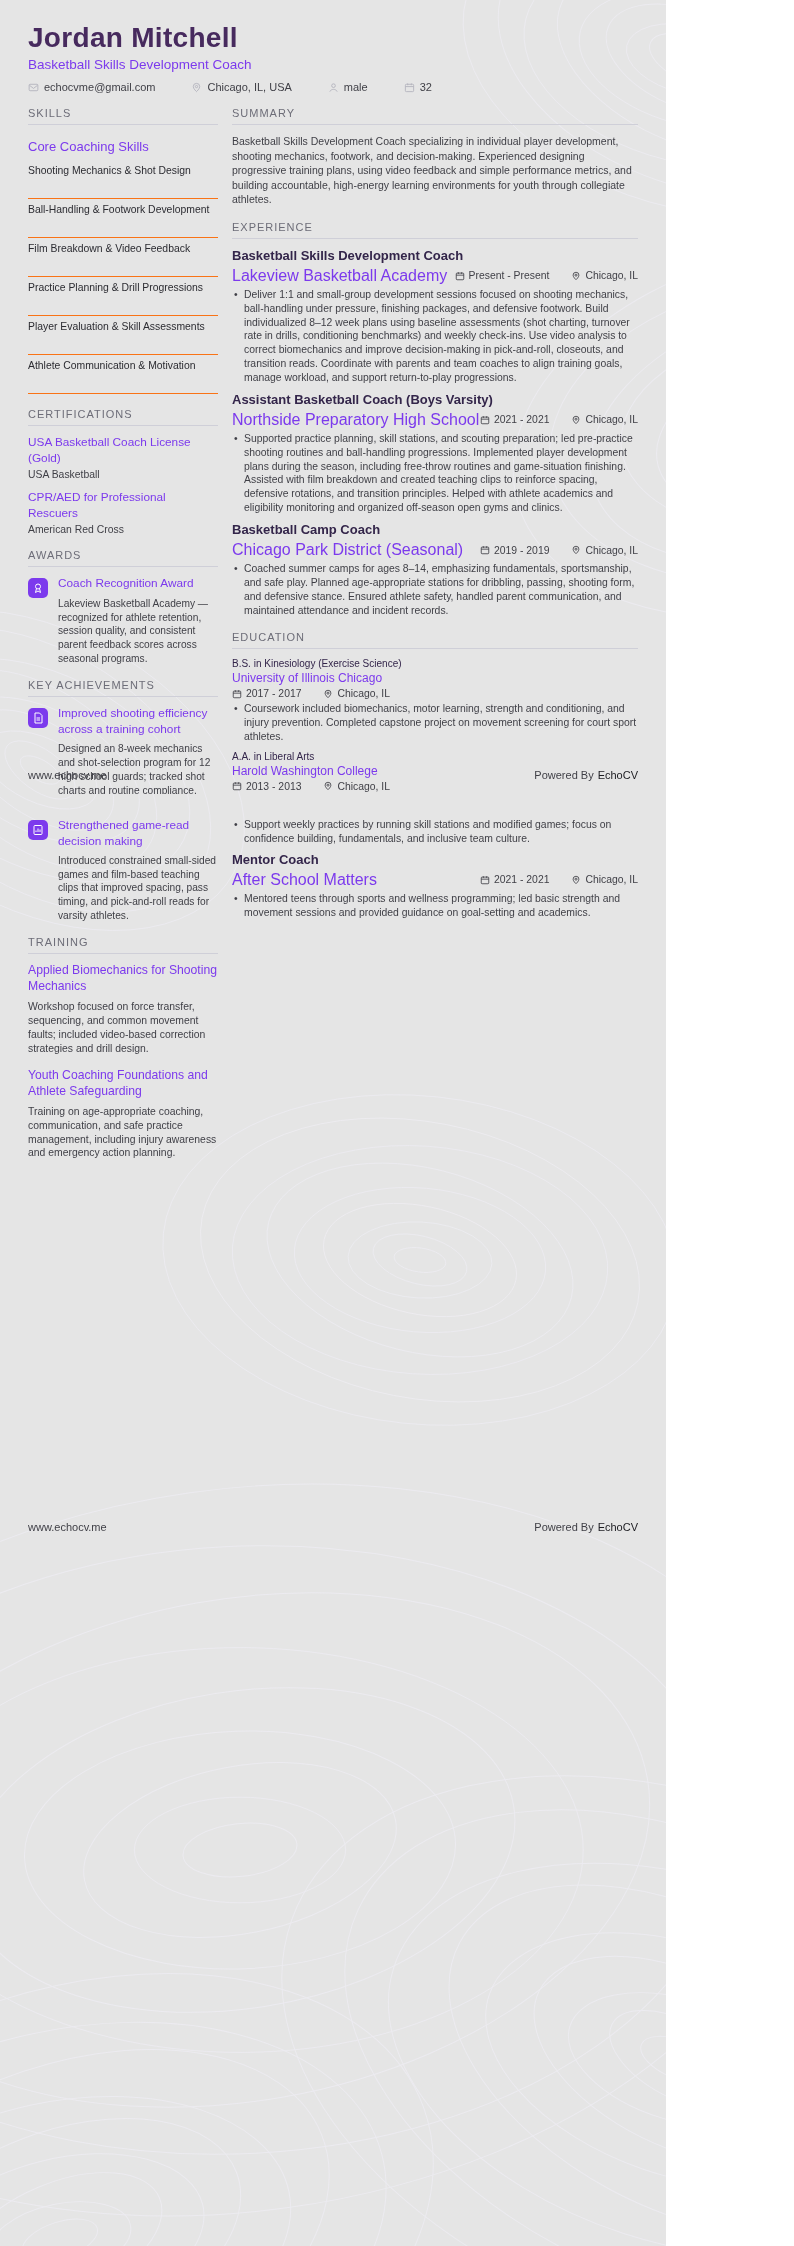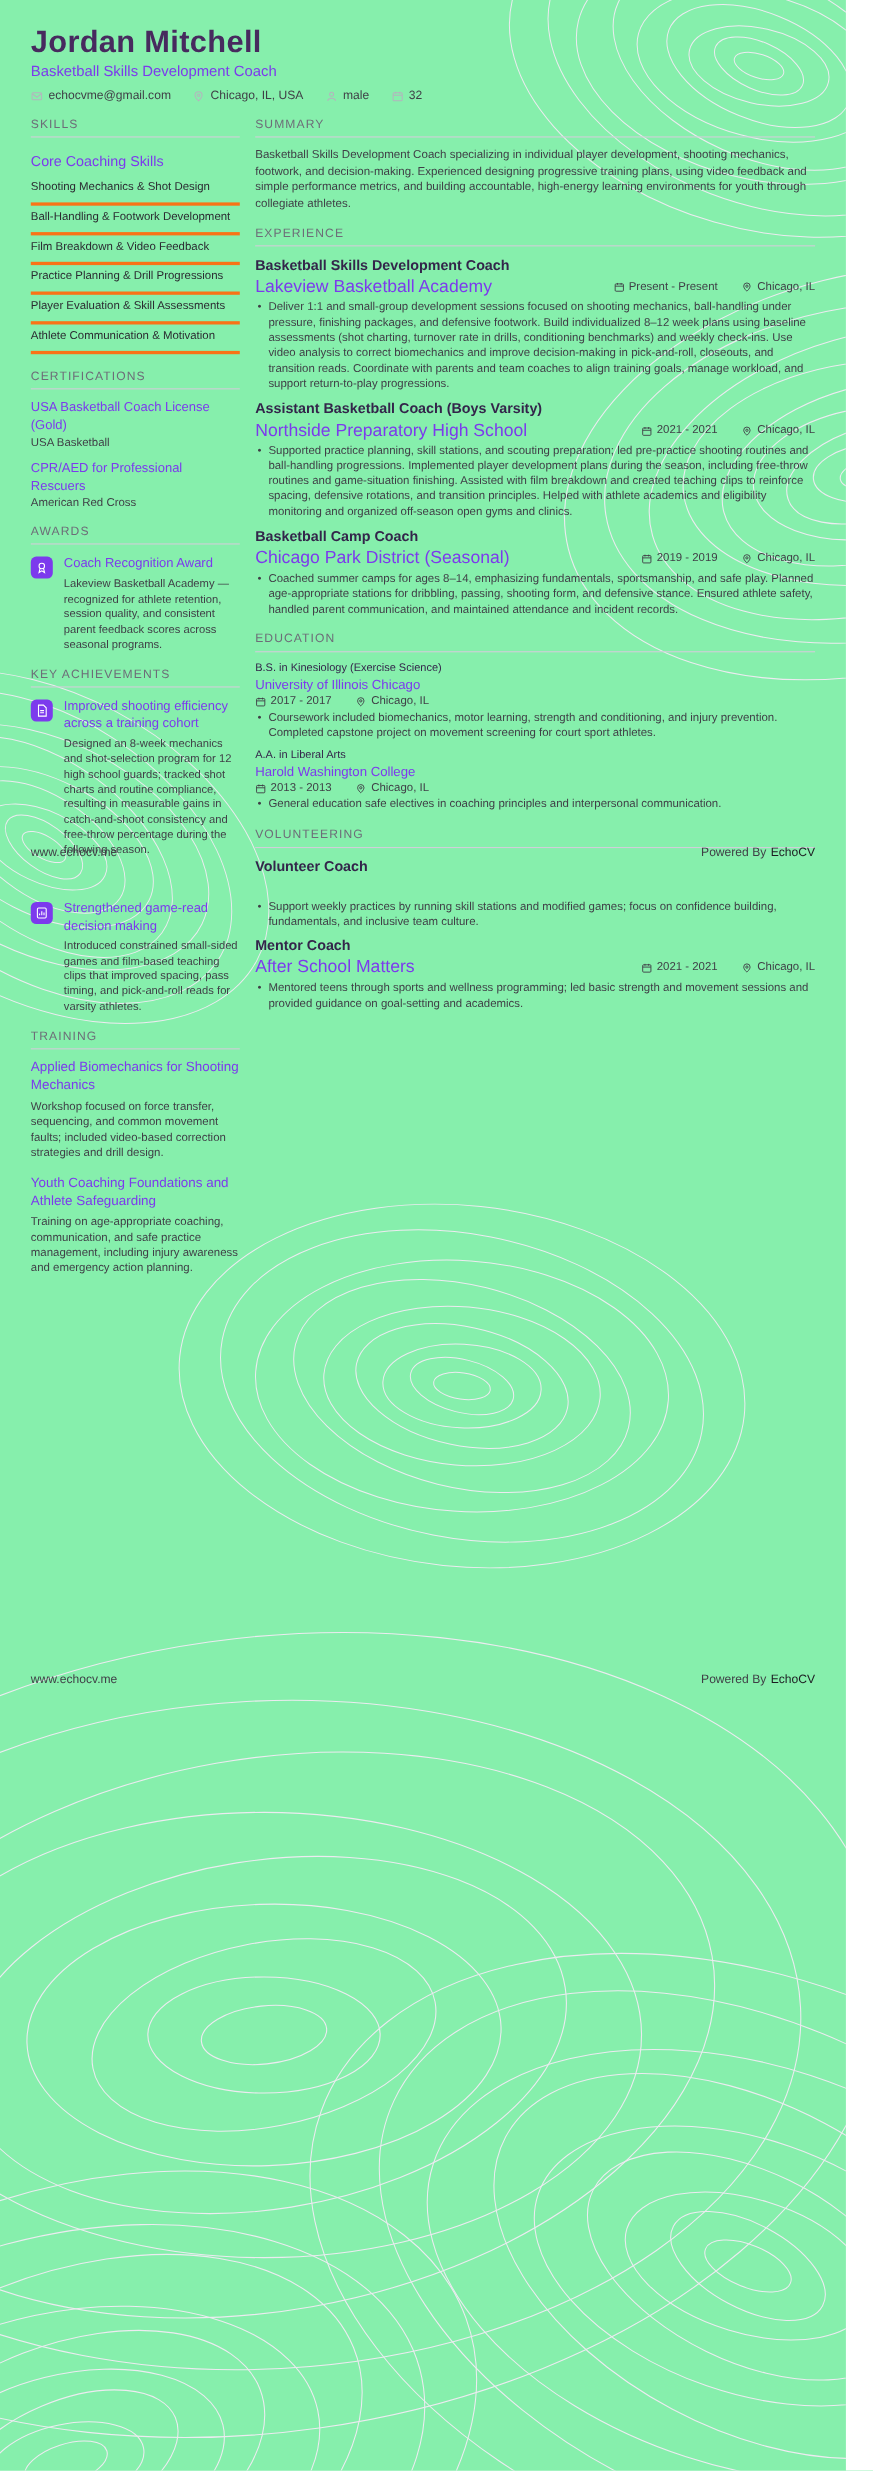--- a/index.html
+++ b/index.html
@@ -1,39 +1,39 @@
 <!DOCTYPE html>
 <html><head>
 <meta charset="utf-8">
 <style>
   html,body{margin:0;padding:0}
   body{width:794px;background:#ffffff;font-family:"Liberation Sans",sans-serif;color:#3f3f46}
-  .canvas{position:relative;width:769px;height:2246px;overflow:hidden;background:#86efac}
+  .canvas{position:relative;width:666px;height:2246px;overflow:hidden;background:#e5e5e5}
   .topo{position:absolute;top:0;left:0;z-index:0}
   .page{position:relative;z-index:1;padding:22px 28px 0;box-sizing:border-box;overflow:hidden}
   .page-1{height:794px}
   .page-2{height:752px;padding-top:24px}
   .page-3{height:700px}
 
   .name{font-size:28px;line-height:1.15;font-weight:700;color:#472a5e;letter-spacing:.3px}
   .role{font-size:13.5px;color:#7c3aed;margin-top:3px;font-weight:500}
-  .contact{display:flex;align-items:center;gap:20px;margin-top:9px;font-size:11px;color:#3f3f46}
+  .contact{display:flex;align-items:center;gap:36px;margin-top:9px;font-size:11px;color:#3f3f46}
   .c-item{display:inline-flex;align-items:center;gap:5px}
   .c-item svg{color:#b4b4bd;display:block}
 
   .cols{display:flex;gap:14px;margin-top:14px}
   .col-left{flex:0 0 190px;width:190px}
   .col-right{flex:1;min-width:0}
 
   .sec{margin-top:14px}
   .sec.first{margin-top:0}
   .sec-h{font-size:11px;letter-spacing:.09em;color:#6d6d78;padding-bottom:5px;border-bottom:1px solid #cfcfd8;margin-bottom:9px}
 
   .group-title{color:#7c3aed;font-size:13px;margin:14px 0 6px}
-  .skill{font-size:10.4px;color:#2b2b31;padding:5px 0 8px;border-bottom:3px solid #f97316}
+  .skill{font-size:10.4px;color:#2b2b31;padding:5px 0 22px;border-bottom:1px solid #f97316}
 
   .cert{margin-bottom:10px}
   .cert-title{color:#7c3aed;font-size:11.8px;line-height:1.32;margin-bottom:3px}
   .cert-issuer{font-size:10.4px;color:#3f3f46}
 
   .card{display:flex;gap:10px;margin-bottom:13px}
   .tile{flex:0 0 20px;width:20px;height:20px;border-radius:5px;background:#7c3aed;display:flex;align-items:center;justify-content:center;margin-top:2px}
   .tile svg{display:block}
   .card-body{min-width:0}
   .card-title{color:#7c3aed;font-size:11.8px;line-height:1.32;margin-bottom:5px}

